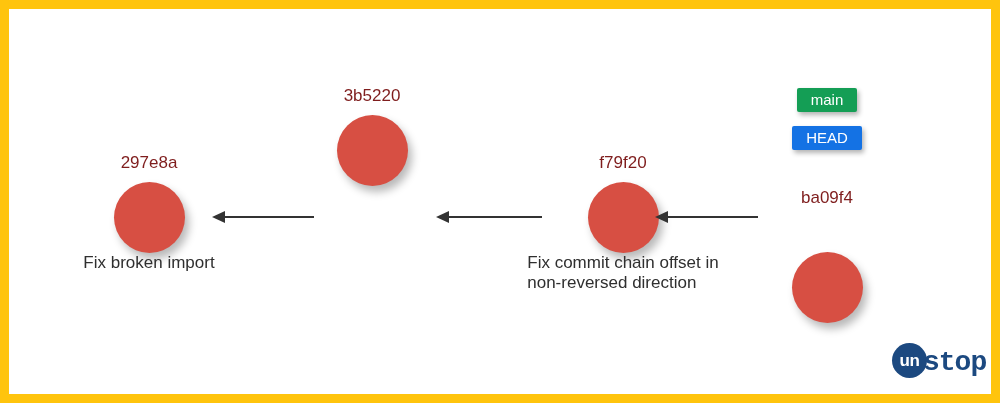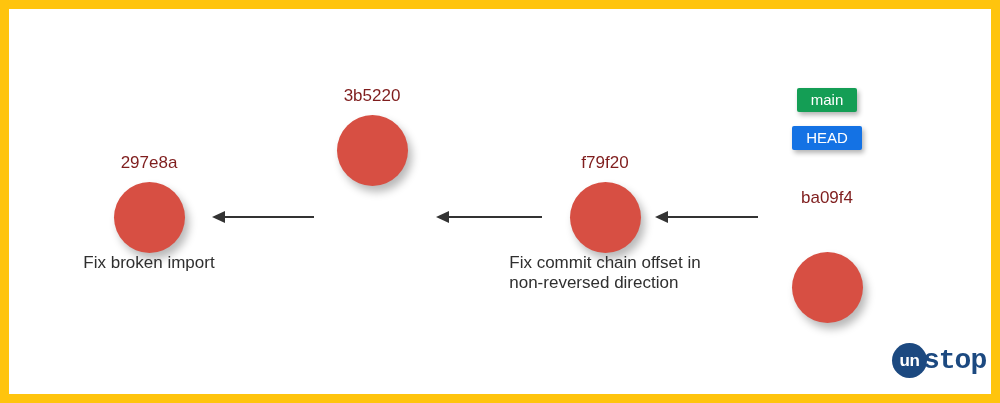--- a/index.html
+++ b/index.html
@@ -23,21 +23,21 @@
     position: absolute;
     top: 85px;
     width: 240px;
     transform: translateX(-50%);
     display: flex;
     flex-direction: column;
     align-items: center;
   }
   .c1 { left: 149px; }
   .c2 { left: 372px; }
-  .c3 { left: 605px; }
+  .c3 { left: 623px; }
   .c4 { left: 827px; gap: 35px; }
   .tags {
     height: 65px;
     display: flex;
     flex-direction: column;
     justify-content: flex-end;
     align-items: center;
     gap: 14px;
     margin-bottom: 2px;
   }
@@ -89,21 +89,21 @@
   .arrow .line {
     flex: 1;
     height: 2px;
     background: #333333;
   }
   
   .logo {
     position: absolute;
     left: 892px; top: 343px;
     display: flex;
-    align-items: center;
+    align-items: flex-end;
   }
   .logo-circle {
     width: 35px; height: 35px;
     border-radius: 50%;
     color: #ffffff;
     font-size: 17px;
     font-weight: bold;
     display: flex;
     align-items: center;
     justify-content: center;

